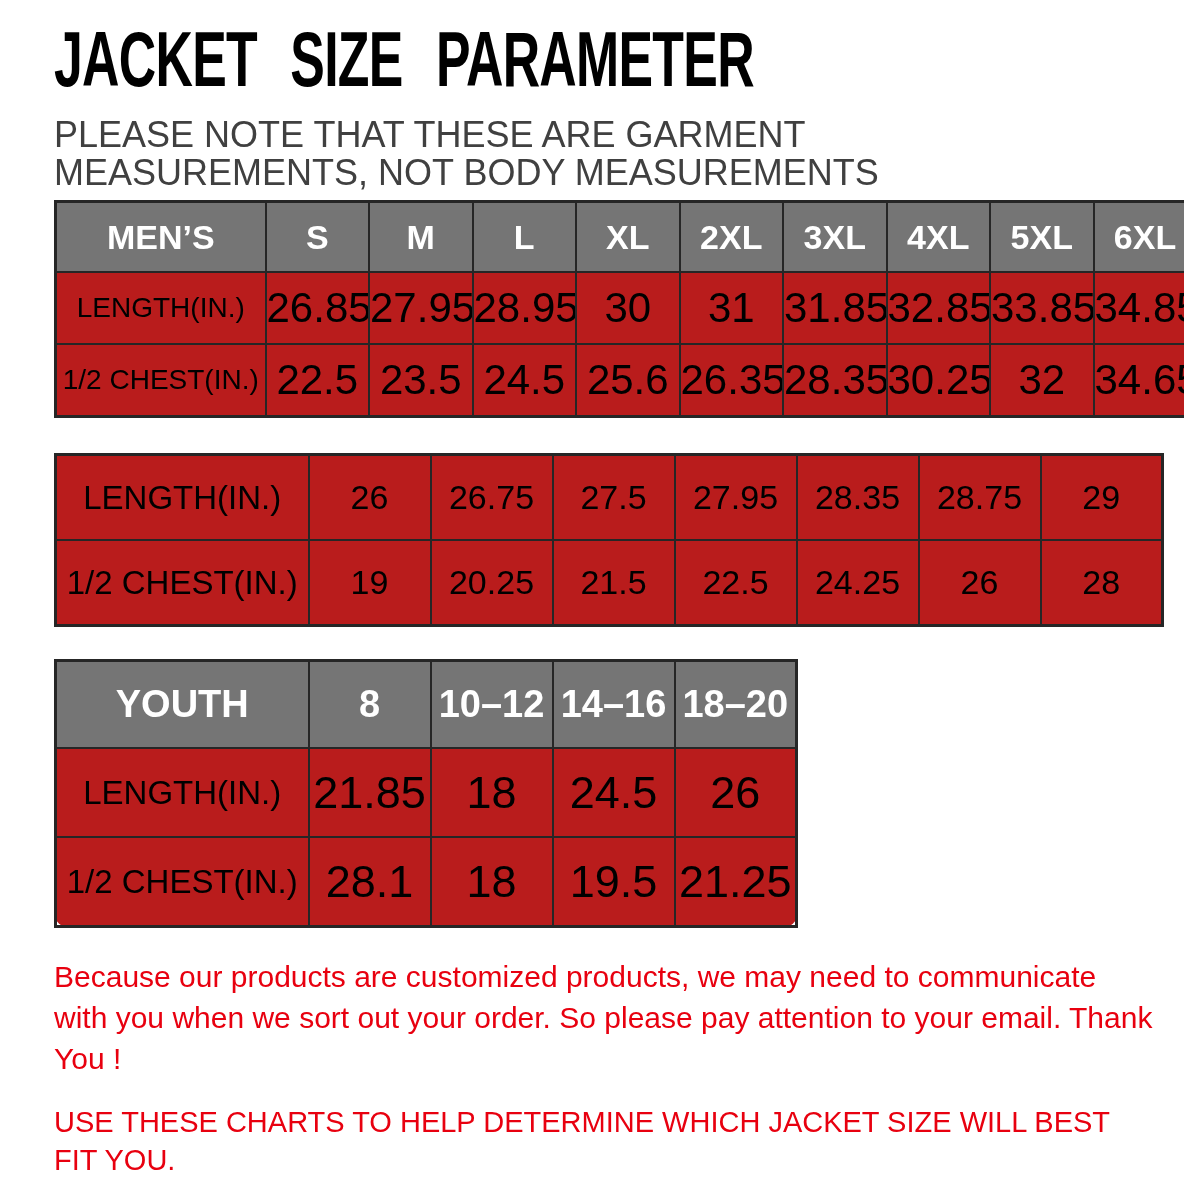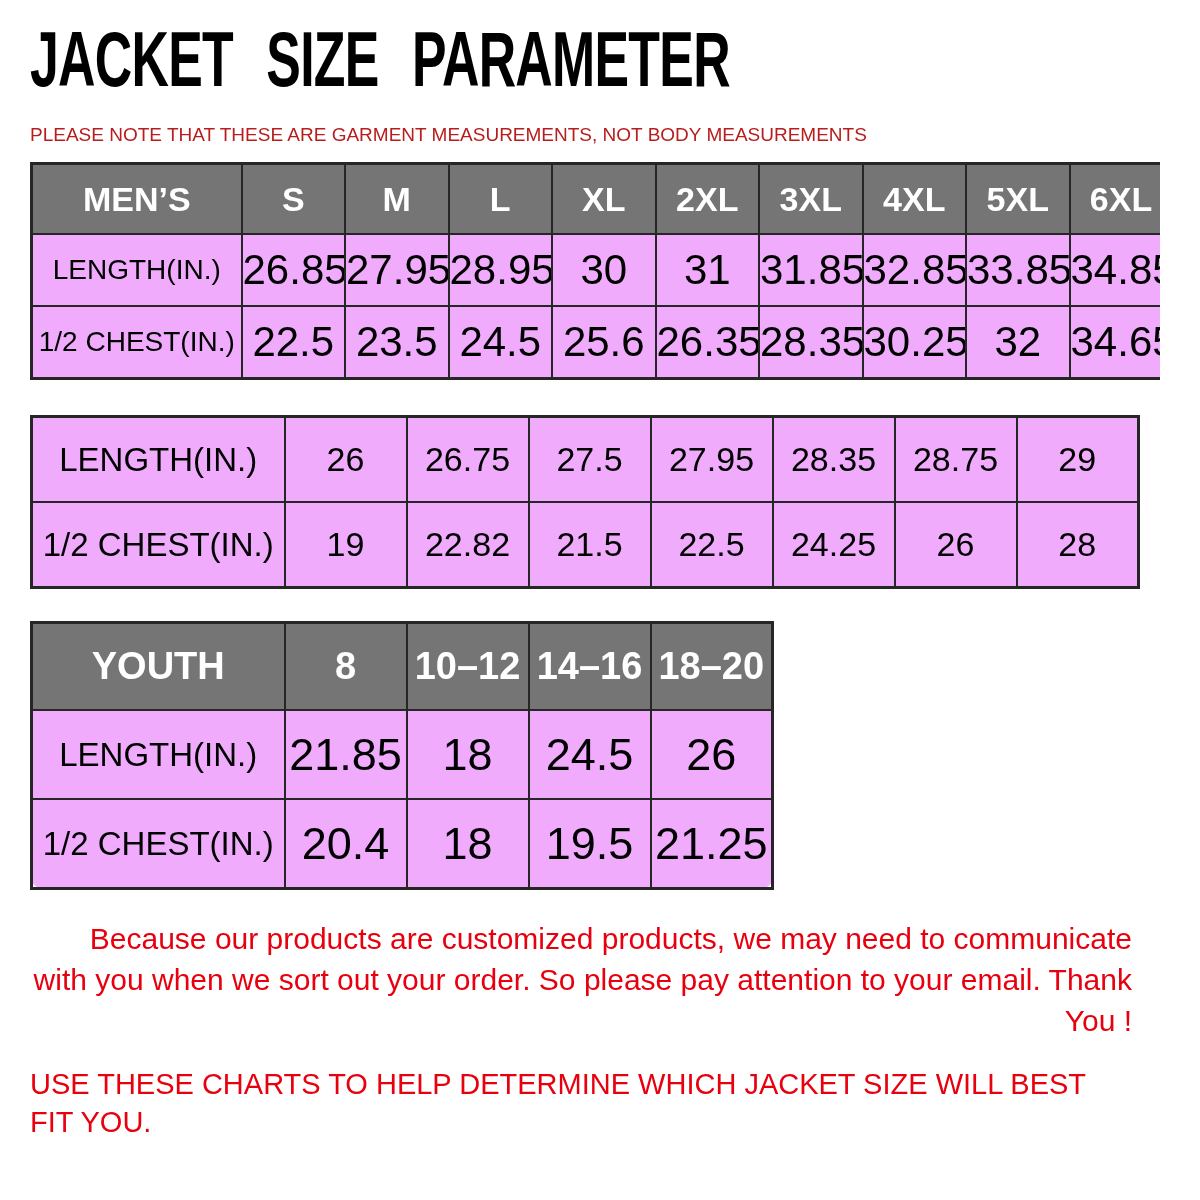--- a/index.html
+++ b/index.html
@@ -8,20 +8,21 @@
     background: #ffffff;
     font-family: "Liberation Sans", sans-serif;
     color: #000000;
   }
   .page {
     position: relative;
     width: 1160px;
     height: 1200px;
     background: #ffffff;
     overflow: hidden;
+    margin-left: 24px;
   }
   .content {
     padding: 24px 28px 0 30px;
   }
 
   
   .title {
     font-size: 74px;
     line-height: 0.95;
     font-weight: bold;
@@ -31,32 +32,32 @@
     display: inline-block;
     transform: scale(0.70, 1.04);
     transform-origin: 0 0;
     color: #000000;
   }
 
   
   .note {
     margin-top: 22px;
     max-width: 950px;
-    font-size: 19px;
+    font-size: 36px;
     line-height: 38px;
-    color: #b91c1c;
+    color: #404040;
     font-weight: 400;
   }
 
   
   table.size-table {
     border-collapse: collapse;
     table-layout: fixed;
     border: 3px solid #262626;
-    background: #f0abfc;
+    background: #b91c1c;
   }
   table.size-table th, table.size-table td {
     border: 2px solid #262626;
     text-align: center;
     vertical-align: middle;
     padding: 0;
     overflow: hidden;
   }
   table.size-table th {
     background: #757575;
@@ -88,21 +89,20 @@
   table.youth col.labelcol { width: 253px; }
   table.youth col.sizecol  { width: 122px; }
 
   
   .footer-para {
     margin-top: 28px;
     max-width: 1150px;
     font-size: 30px;
     line-height: 41px;
     color: #e8000f;
-    text-align: right;
   }
   .footer-line {
     margin-top: 24px;
     max-width: 1150px;
     font-size: 29px;
     line-height: 38px;
     color: #e8000f;
   }
 </style>
 </head>
@@ -188,21 +188,21 @@
           <td>26.75</td>
           <td>27.5</td>
           <td>27.95</td>
           <td>28.35</td>
           <td>28.75</td>
           <td>29</td>
         </tr>
         <tr>
           <td class="rowlabel">1/2 CHEST(IN.)</td>
           <td>19</td>
-          <td>22.82</td>
+          <td>20.25</td>
           <td>21.5</td>
           <td>22.5</td>
           <td>24.25</td>
           <td>26</td>
           <td>28</td>
         </tr>
       </tbody>
     </table>
 
     <table class="size-table youth">
@@ -223,21 +223,21 @@
         </tr>
         <tr>
           <td class="rowlabel">LENGTH(IN.)</td>
           <td>21.85</td>
           <td>18</td>
           <td>24.5</td>
           <td>26</td>
         </tr>
         <tr>
           <td class="rowlabel">1/2 CHEST(IN.)</td>
-          <td>20.4</td>
+          <td>28.1</td>
           <td>18</td>
           <td>19.5</td>
           <td>21.25</td>
         </tr>
       </tbody>
     </table>
 
     <div class="footer-para">Because our products are customized products, we may need to communicate with you when we sort out your order. So please pay attention to your email. Thank You !</div>
     <div class="footer-line">USE THESE CHARTS TO HELP DETERMINE WHICH JACKET SIZE WILL BEST FIT YOU.</div>
 

